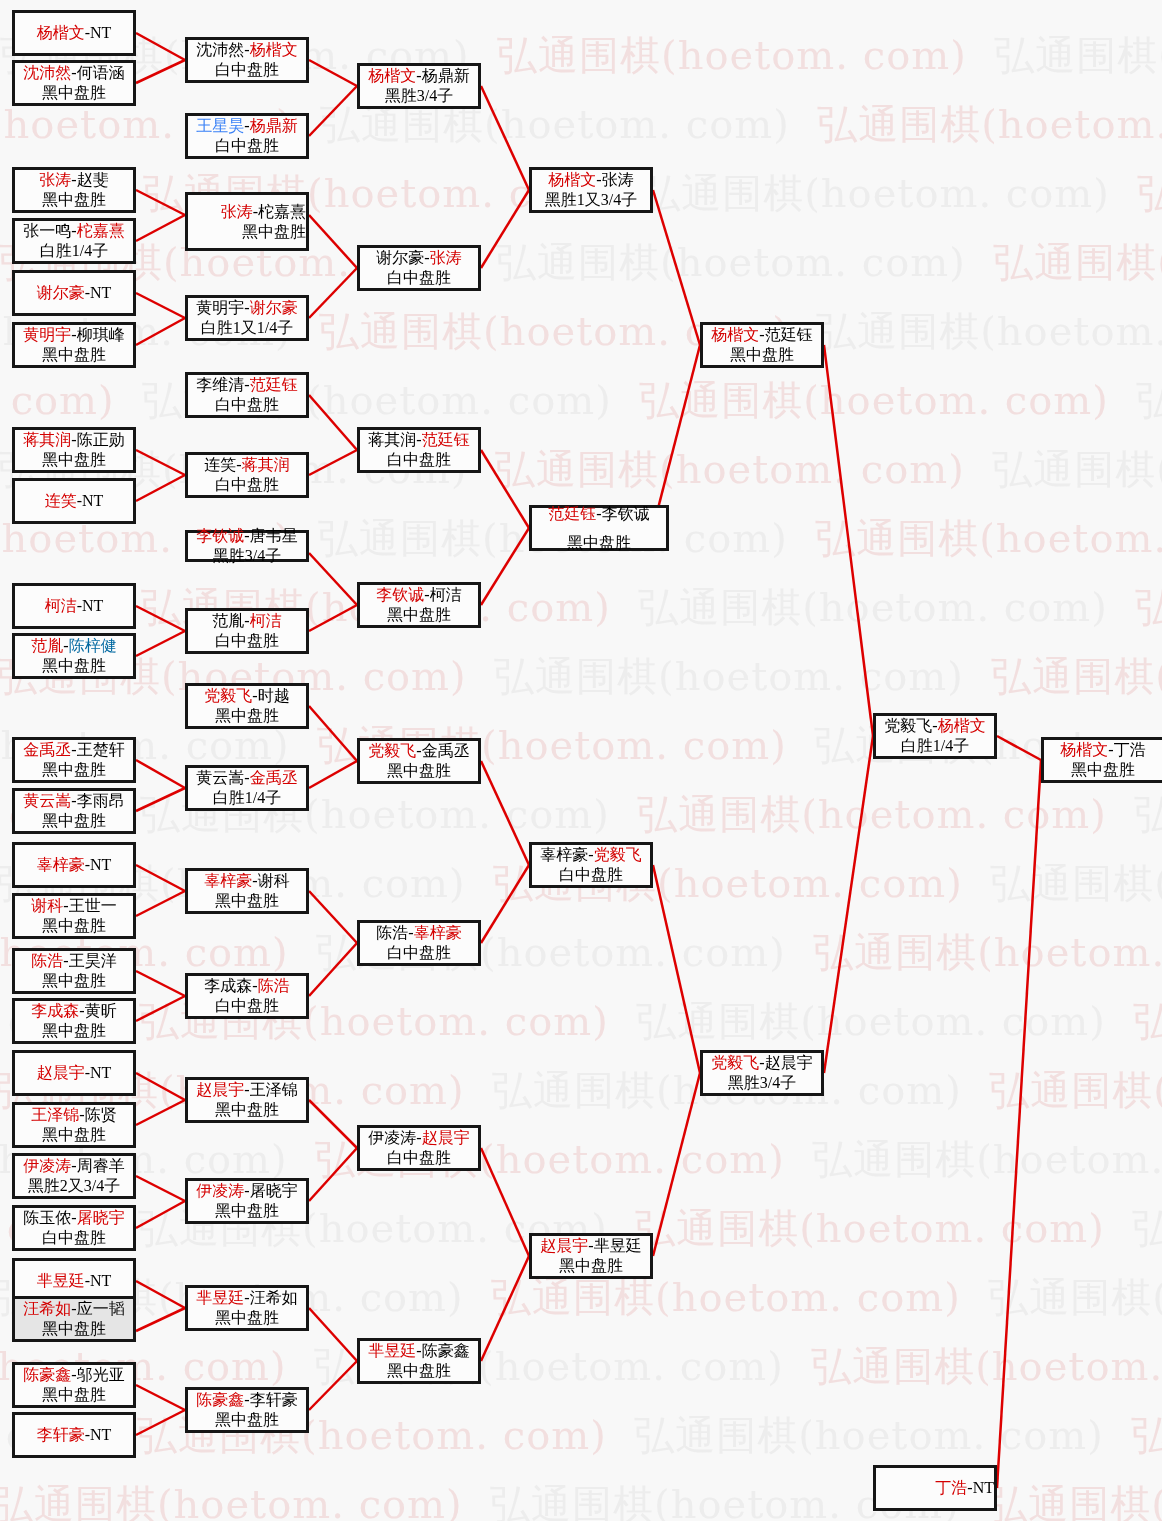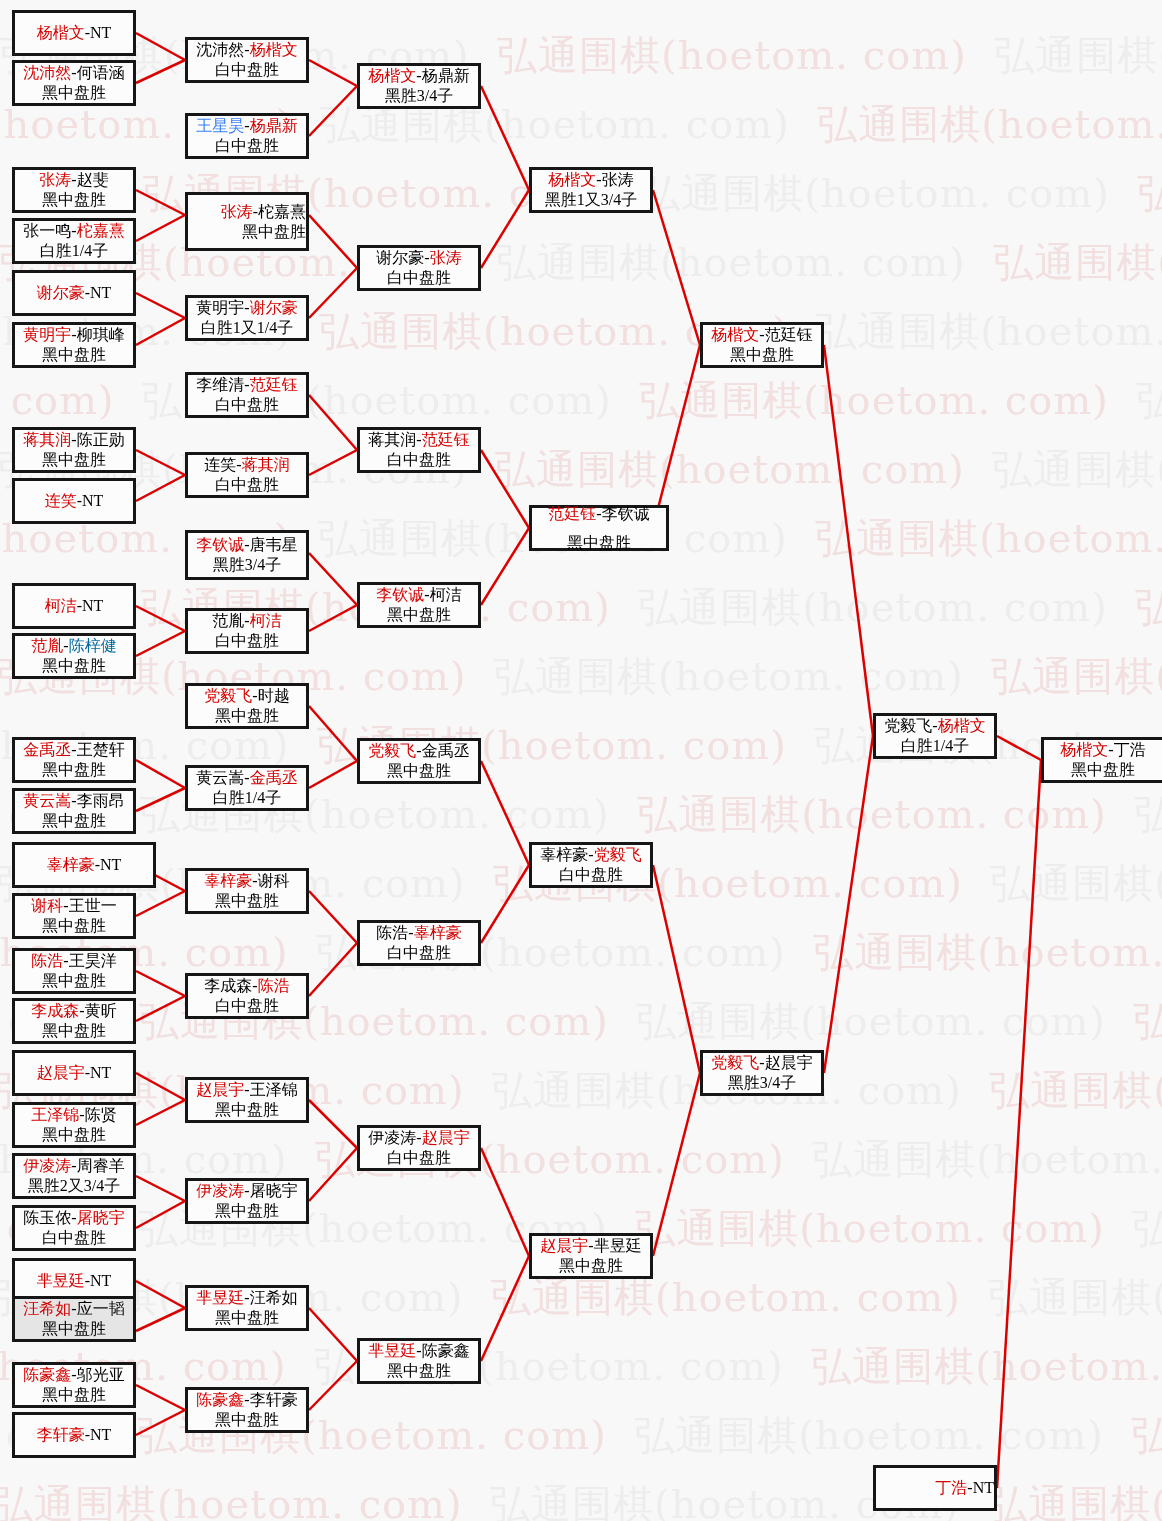--- a/index.html
+++ b/index.html
@@ -154,21 +154,21 @@
         <div class="line2">黑中盘胜</div>
       </div>
       <div class="match-box" style="left: 12px; top: 737px; width: 124px; height: 46px; background: rgb(252, 252, 252); border-color: rgb(22, 22, 22);">
         <div class="line1"><span style="color: rgb(212, 0, 0);">金禹丞</span><span style="color: rgb(0, 0, 0);">-</span><span style="color: rgb(0, 0, 0);">王楚轩</span></div>
         <div class="line2">黑中盘胜</div>
       </div>
       <div class="match-box" style="left: 12px; top: 788px; width: 124px; height: 46px; background: rgb(252, 252, 252); border-color: rgb(22, 22, 22);">
         <div class="line1"><span style="color: rgb(212, 0, 0);">黄云嵩</span><span style="color: rgb(0, 0, 0);">-</span><span style="color: rgb(0, 0, 0);">李雨昂</span></div>
         <div class="line2">黑中盘胜</div>
       </div>
-      <div class="match-box" style="left: 12px; top: 842px; width: 144px; height: 46px; background: rgb(252, 252, 252); border-color: rgb(22, 22, 22);">
+      <div class="match-box" style="left: 12px; top: 842px; width: 124px; height: 46px; background: rgb(252, 252, 252); border-color: rgb(22, 22, 22);">
         <div class="line1"><span style="color: rgb(212, 0, 0);">辜梓豪</span><span style="color: rgb(0, 0, 0);">-</span><span style="color: rgb(0, 0, 0);">NT</span></div>
       </div>
       <div class="match-box" style="left: 12px; top: 893px; width: 124px; height: 46px; background: rgb(252, 252, 252); border-color: rgb(22, 22, 22);">
         <div class="line1"><span style="color: rgb(212, 0, 0);">谢科</span><span style="color: rgb(0, 0, 0);">-</span><span style="color: rgb(0, 0, 0);">王世一</span></div>
         <div class="line2">黑中盘胜</div>
       </div>
       <div class="match-box" style="left: 12px; top: 948px; width: 124px; height: 46px; background: rgb(252, 252, 252); border-color: rgb(22, 22, 22);">
         <div class="line1"><span style="color: rgb(212, 0, 0);">陈浩</span><span style="color: rgb(0, 0, 0);">-</span><span style="color: rgb(0, 0, 0);">王昊洋</span></div>
         <div class="line2">黑中盘胜</div>
       </div>
@@ -222,21 +222,21 @@
         <div class="line2">白胜1又1/4子</div>
       </div>
       <div class="match-box" style="left: 185px; top: 372px; width: 124px; height: 46px; background: rgb(252, 252, 252); border-color: rgb(22, 22, 22);">
         <div class="line1"><span style="color: rgb(0, 0, 0);">李维清</span><span style="color: rgb(0, 0, 0);">-</span><span style="color: rgb(212, 0, 0);">范廷钰</span></div>
         <div class="line2">白中盘胜</div>
       </div>
       <div class="match-box" style="left: 185px; top: 452px; width: 124px; height: 46px; background: rgb(252, 252, 252); border-color: rgb(22, 22, 22);">
         <div class="line1"><span style="color: rgb(0, 0, 0);">连笑</span><span style="color: rgb(0, 0, 0);">-</span><span style="color: rgb(212, 0, 0);">蒋其润</span></div>
         <div class="line2">白中盘胜</div>
       </div>
-      <div class="match-box" style="left: 185px; top: 530px; width: 124px; height: 50px; background: rgb(252, 252, 252); border-color: rgb(22, 22, 22);">
+      <div class="match-box" style="left: 185px; top: 530px; width: 124px; height: 32px; background: rgb(252, 252, 252); border-color: rgb(22, 22, 22);">
         <div class="line1"><span style="color: rgb(212, 0, 0);">李钦诚</span><span style="color: rgb(0, 0, 0);">-</span><span style="color: rgb(0, 0, 0);">唐韦星</span></div>
         <div class="line2">黑胜3/4子</div>
       </div>
       <div class="match-box" style="left: 185px; top: 608px; width: 124px; height: 46px; background: rgb(252, 252, 252); border-color: rgb(22, 22, 22);">
         <div class="line1"><span style="color: rgb(0, 0, 0);">范胤</span><span style="color: rgb(0, 0, 0);">-</span><span style="color: rgb(212, 0, 0);">柯洁</span></div>
         <div class="line2">白中盘胜</div>
       </div>
       <div class="match-box" style="left: 185px; top: 683px; width: 124px; height: 46px; background: rgb(252, 252, 252); border-color: rgb(22, 22, 22);">
         <div class="line1"><span style="color: rgb(212, 0, 0);">党毅飞</span><span style="color: rgb(0, 0, 0);">-</span><span style="color: rgb(0, 0, 0);">时越</span></div>
         <div class="line2">黑中盘胜</div>

